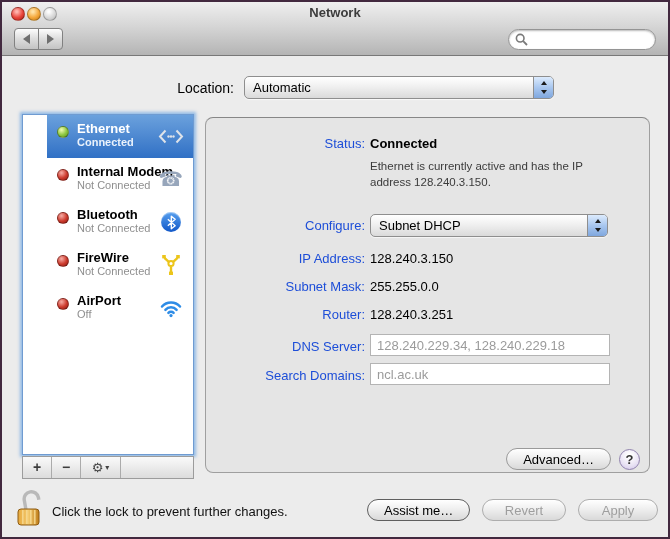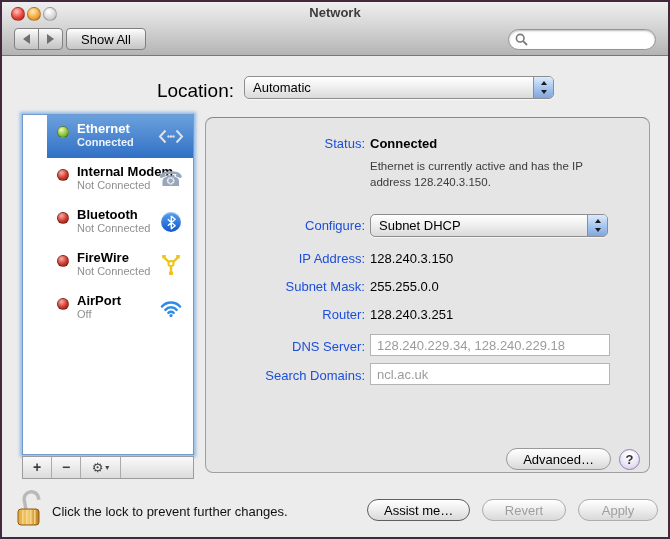--- a/index.html
+++ b/index.html
@@ -27,21 +27,21 @@
   .tri-left{width:0;height:0;border-top:5px solid transparent;border-bottom:5px solid transparent;border-right:7px solid #6f6f6f;}
   .tri-right{width:0;height:0;border-top:5px solid transparent;border-bottom:5px solid transparent;border-left:7px solid #6f6f6f;}
   .showall{position:absolute;left:64px;top:26px;height:22px;padding:0 14px;font-size:13px;color:#000;
     border:1px solid #7f7f7f;border-radius:4px;background:linear-gradient(#fefefe,#dedede 50%,#c6c6c6);
     font-family:inherit;}
   .search{position:absolute;right:12px;top:27px;width:148px;height:21px;box-sizing:border-box;
     border:1px solid #949494;border-radius:11px;background:#fff;display:flex;align-items:center;
     box-shadow:inset 0 1px 2px rgba(0,0,0,.28);padding:0 4px 0 6px;}
   .search input{flex:1;border:none;outline:none;background:transparent;font-size:12px;font-family:inherit;min-width:0;}
   
-  .loc-label{position:absolute;left:0;top:78px;width:232px;text-align:right;font-size:19px;color:#000;}
+  .loc-label{position:absolute;left:0;top:78px;width:232px;text-align:right;font-size:14px;color:#000;}
   .popup{position:absolute;height:23px;box-sizing:border-box;border:1px solid #8e8e8e;border-radius:5px;
     background:linear-gradient(#ffffff,#f0f0f0 45%,#dadada);box-shadow:0 1px 1px rgba(255,255,255,.7);}
   .popup .popup-value{position:absolute;left:8px;top:0;line-height:21px;font-size:13px;color:#000;}
   .popup-cap{position:absolute;right:0;top:0;bottom:0;width:19px;border-left:1px solid #8e8e8e;
     border-radius:0 4px 4px 0;background:linear-gradient(#dcebfd,#a9c7ef 50%,#7fa7de);}
   .popup-cap i{position:absolute;left:50%;transform:translateX(-50%);width:0;height:0;
     border-left:3.5px solid transparent;border-right:3.5px solid transparent;}
   .popup-cap .up{top:4px;border-bottom:4.5px solid #1b1b1b;}
   .popup-cap .down{bottom:4px;border-top:4.5px solid #1b1b1b;}
   .loc-popup{left:242px;top:74px;width:310px;}
@@ -107,21 +107,20 @@
     <div class="light gray"></div>
     <div class="title">Network</div>
     <div class="navgroup">
       <div class="navbtn back">
           <span class="tri-left"></span>
         </div>
       <div class="navbtn fwd">
           <span class="tri-right"></span>
         </div>
     </div>
-    <button class="showall">Show All</button>
     <div class="search">
       <svg width="13" height="13" viewBox="0 0 13 13">
         <circle cx="5.2" cy="5.2" r="3.8" fill="none" stroke="#7a7a7a" stroke-width="1.6"></circle>
         <line x1="8.2" y1="8.2" x2="12" y2="12" stroke="#7a7a7a" stroke-width="1.8"></line>
       </svg>
       <input value="" style="">
     </div>
   </div>
 
   <span class="loc-label">Location:</span>

